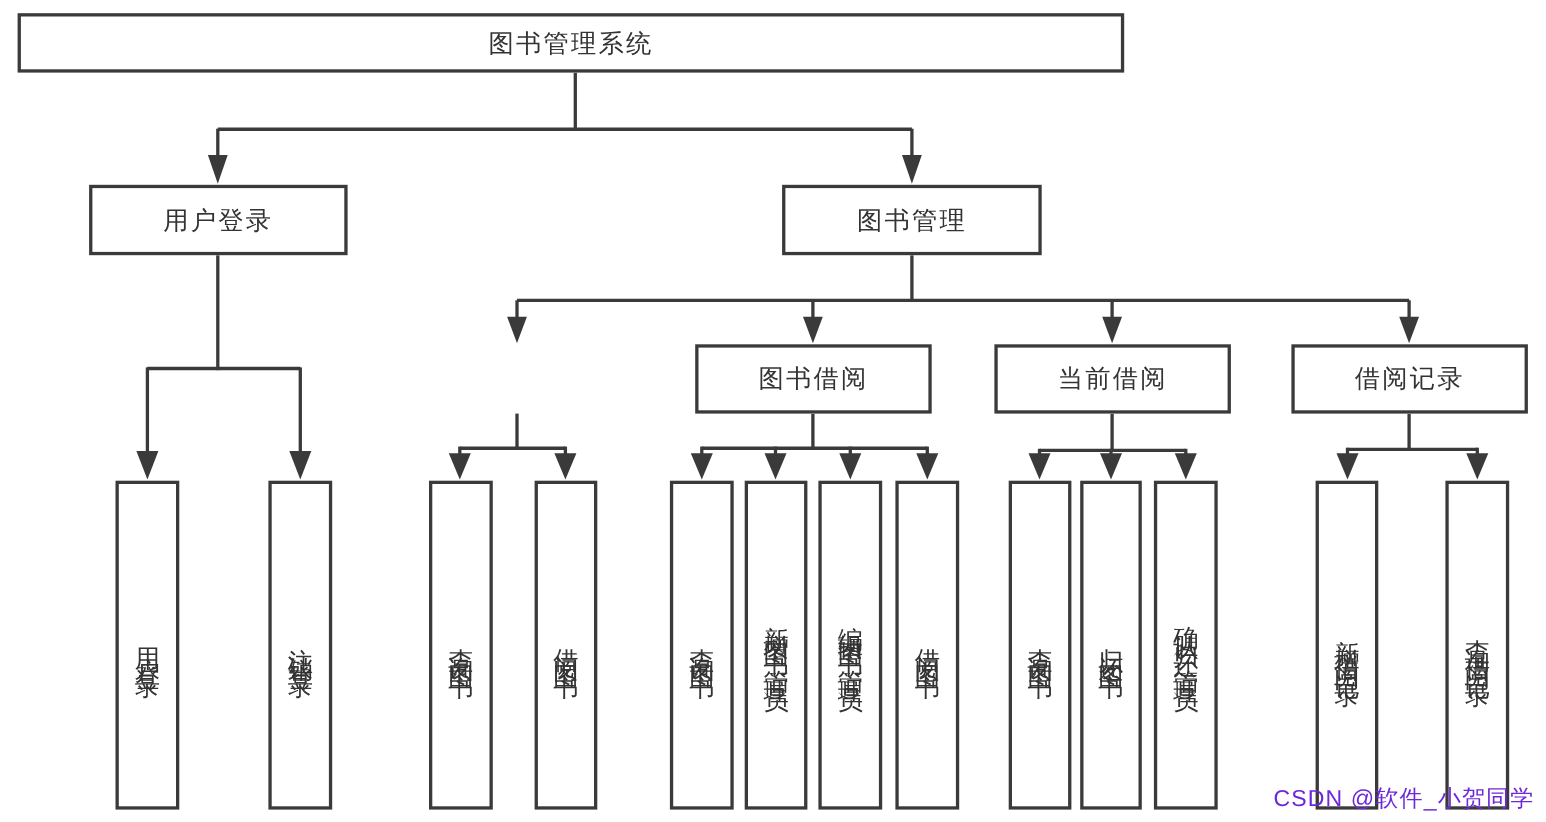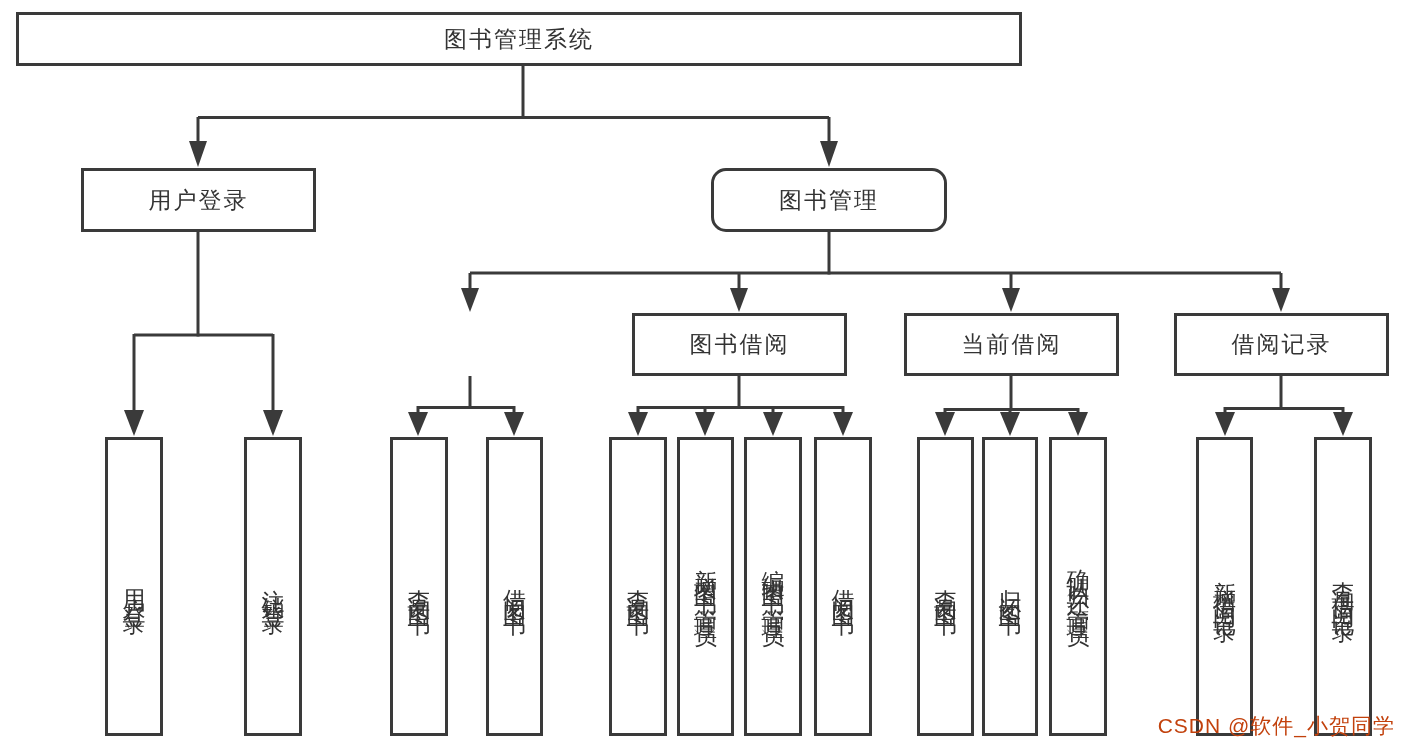--- a/index.html
+++ b/index.html
@@ -37,21 +37,21 @@
     letter-spacing:8px;
     line-height:1;
     color:#333333;
   }
   #watermark{
     position:absolute;
     top:712px;
     right:10px;
     font-size:21px;
     letter-spacing:1px;
-    color:#c2410c;
+    color:#6d28d9;
     white-space:nowrap;
     z-index:5;
   }
 </style>
 </head>
 <body>
 
 <div id="stage">
 
   <svg id="wires" viewBox="0 0 1405 747" xmlns="http://www.w3.org/2000/svg">
@@ -141,21 +141,21 @@
     </g>
   </svg>
 
   <div class="node hnode" style="left:16px;top:12px;width:1006px;height:54px;">
     <span>图书管理系统</span>
   </div>
 
   <div class="node hnode" style="left:81px;top:168px;width:235px;height:64px;">
     <span>用户登录</span>
   </div>
-  <div class="node hnode" style="left:711px;top:168px;width:236px;height:64px;border-radius:15px;">
+  <div class="node hnode" style="left:711px;top:168px;width:236px;height:64px;">
     <span>图书管理</span>
   </div>
 
   <div class="node hnode" style="left:632px;top:313px;width:215px;height:63px;">
     <span>图书借阅</span>
   </div>
   <div class="node hnode" style="left:904px;top:313px;width:215px;height:63px;">
     <span>当前借阅</span>
   </div>
   <div class="node hnode" style="left:1174px;top:313px;width:215px;height:63px;">

